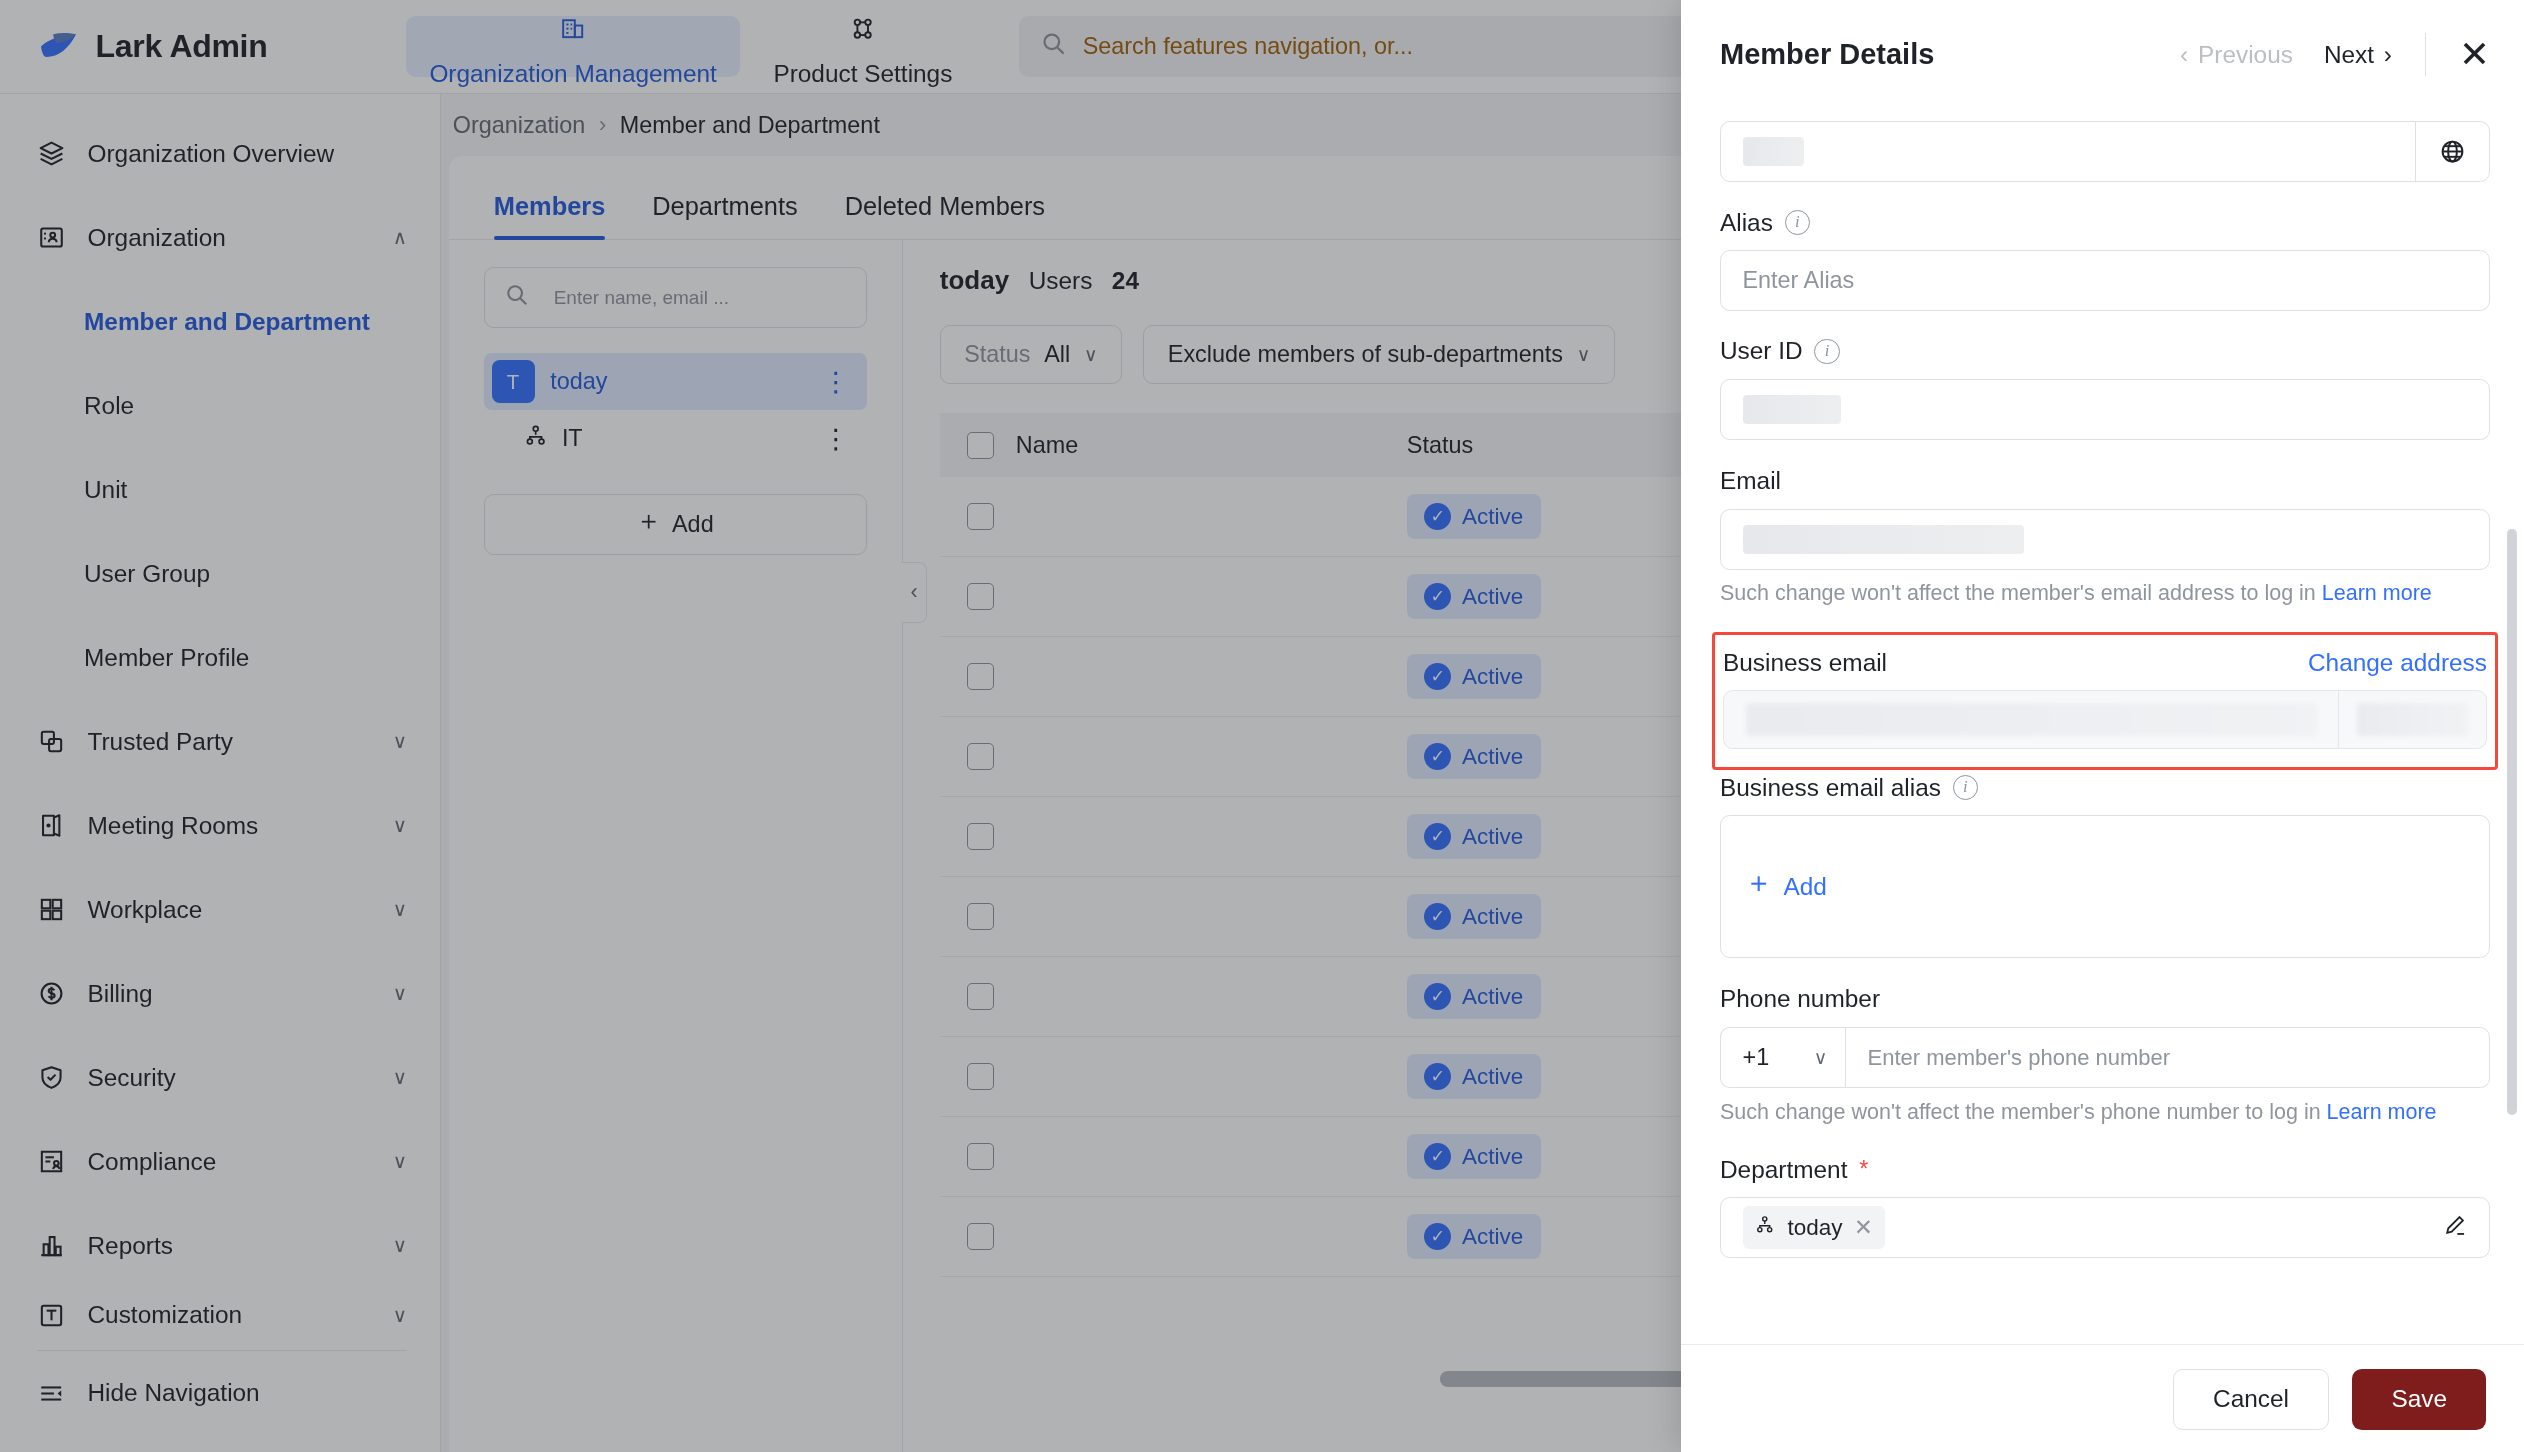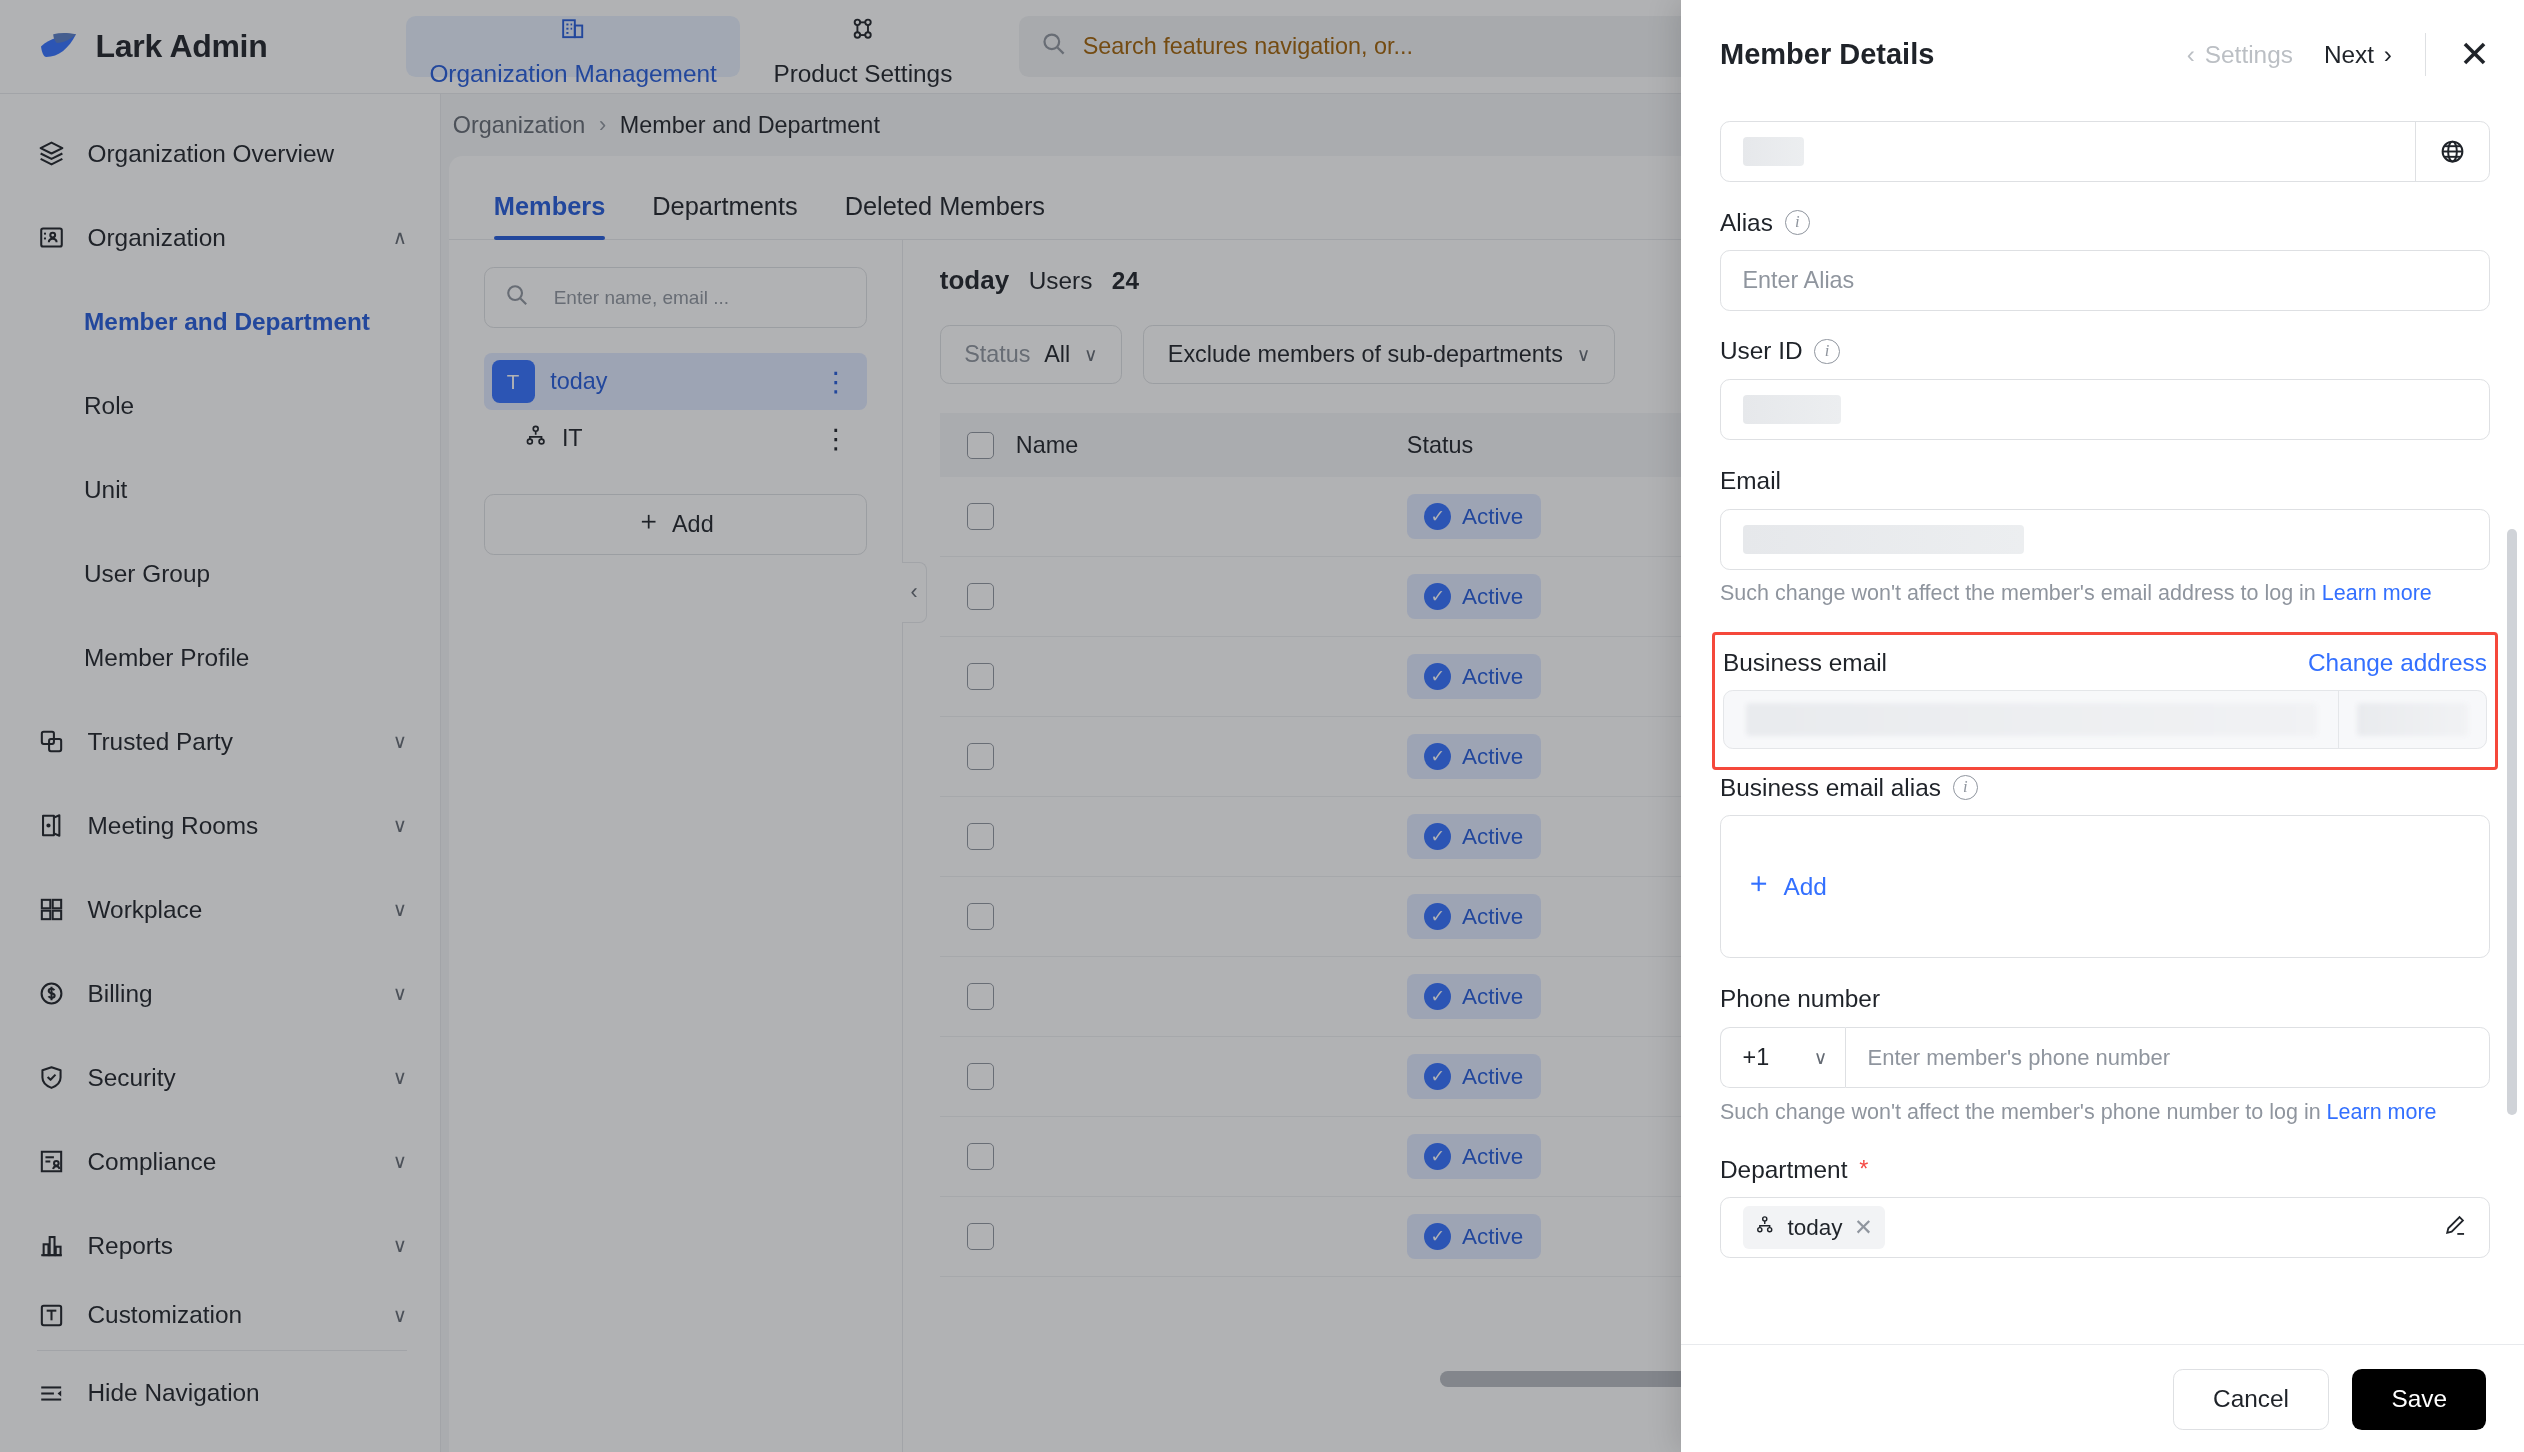--- a/index.html
+++ b/index.html
@@ -293,21 +293,21 @@
     height: 109px; border-top: 1px solid #e8eaed;
     display: flex; align-items: center; justify-content: flex-end;
     gap: 23.4px; padding: 0 39px;
     background: #fff;
   }
   .btn {
     height: 61px; border-radius: 9.8px; display: flex; align-items: center;
     justify-content: center; font-size: 24.4px; padding: 0 39px;
   }
   .btn-cancel { border: 1px solid #dee0e3; color: #1f2329; background: #fff; }
-  .btn-save { background: #000000; color: #fff; }
+  .btn-save { background: #7f1d1d; color: #fff; }
 
   .drawer-scroll {
     position: absolute; right: 7.8px; top: 420px; width: 9.8px; height: 586px;
     border-radius: 4.9px; background: #d0d3d8;
   }
 </style>
 </head>
 <body>
 
 <div id="root">
@@ -731,21 +731,21 @@
     </div>
   </div>
 
   <div class="dim-overlay"></div>
 
   <div class="drawer">
     <div class="drawer-head">
       <span class="drawer-title">Member Details</span>
       <span class="nav-prev">
         <span>‹</span>
-        <span>Settings</span>
+        <span>Previous</span>
       </span>
       <span class="nav-next">
         <span>Next</span>
         <span>›</span>
       </span>
       <span class="vsep"></span>
       <span class="close-x">✕</span>
     </div>
 
     <div class="drawer-body">

